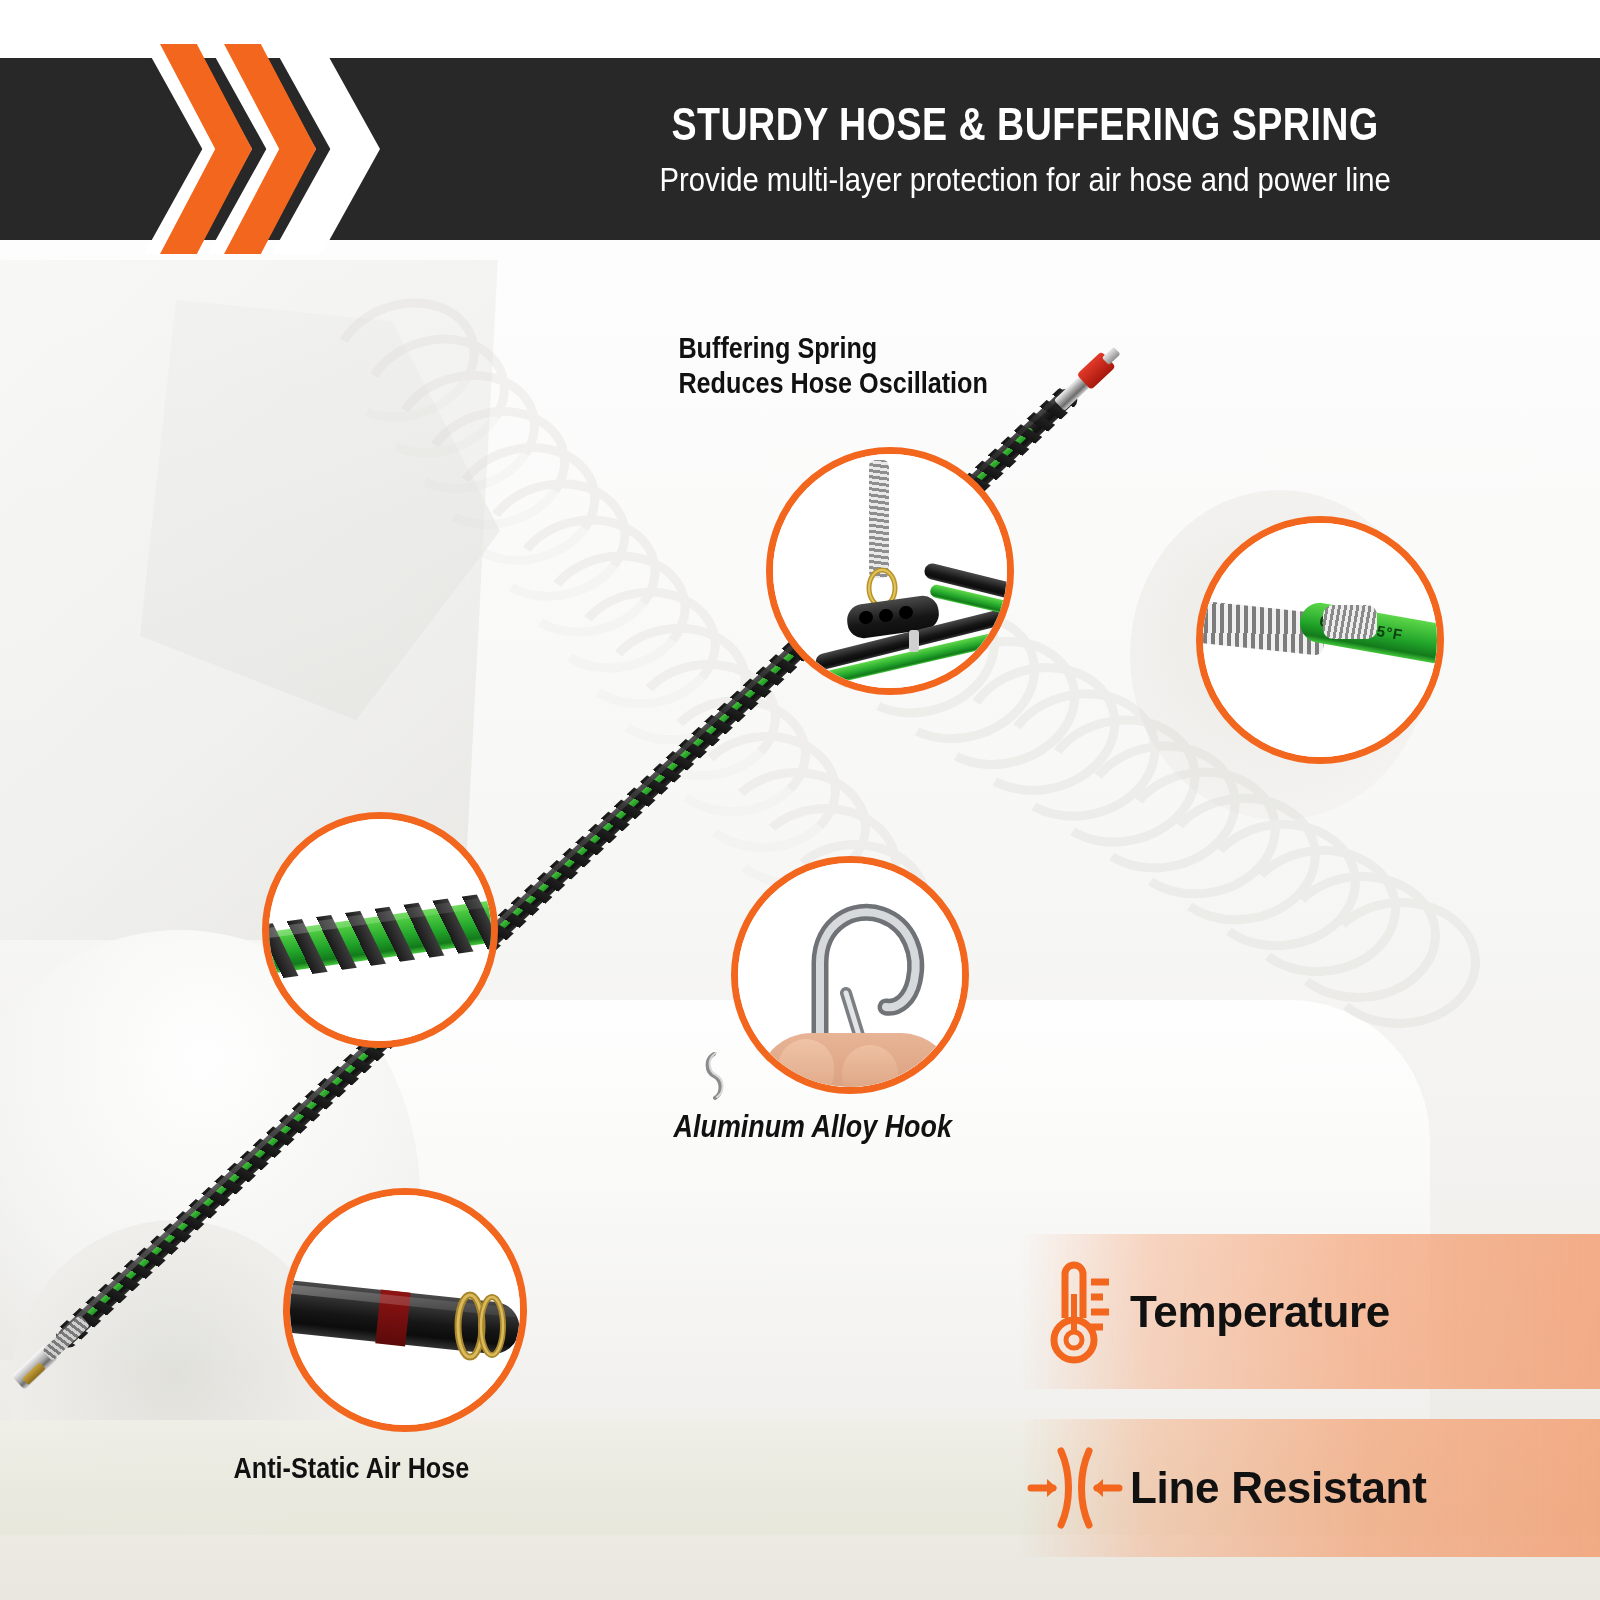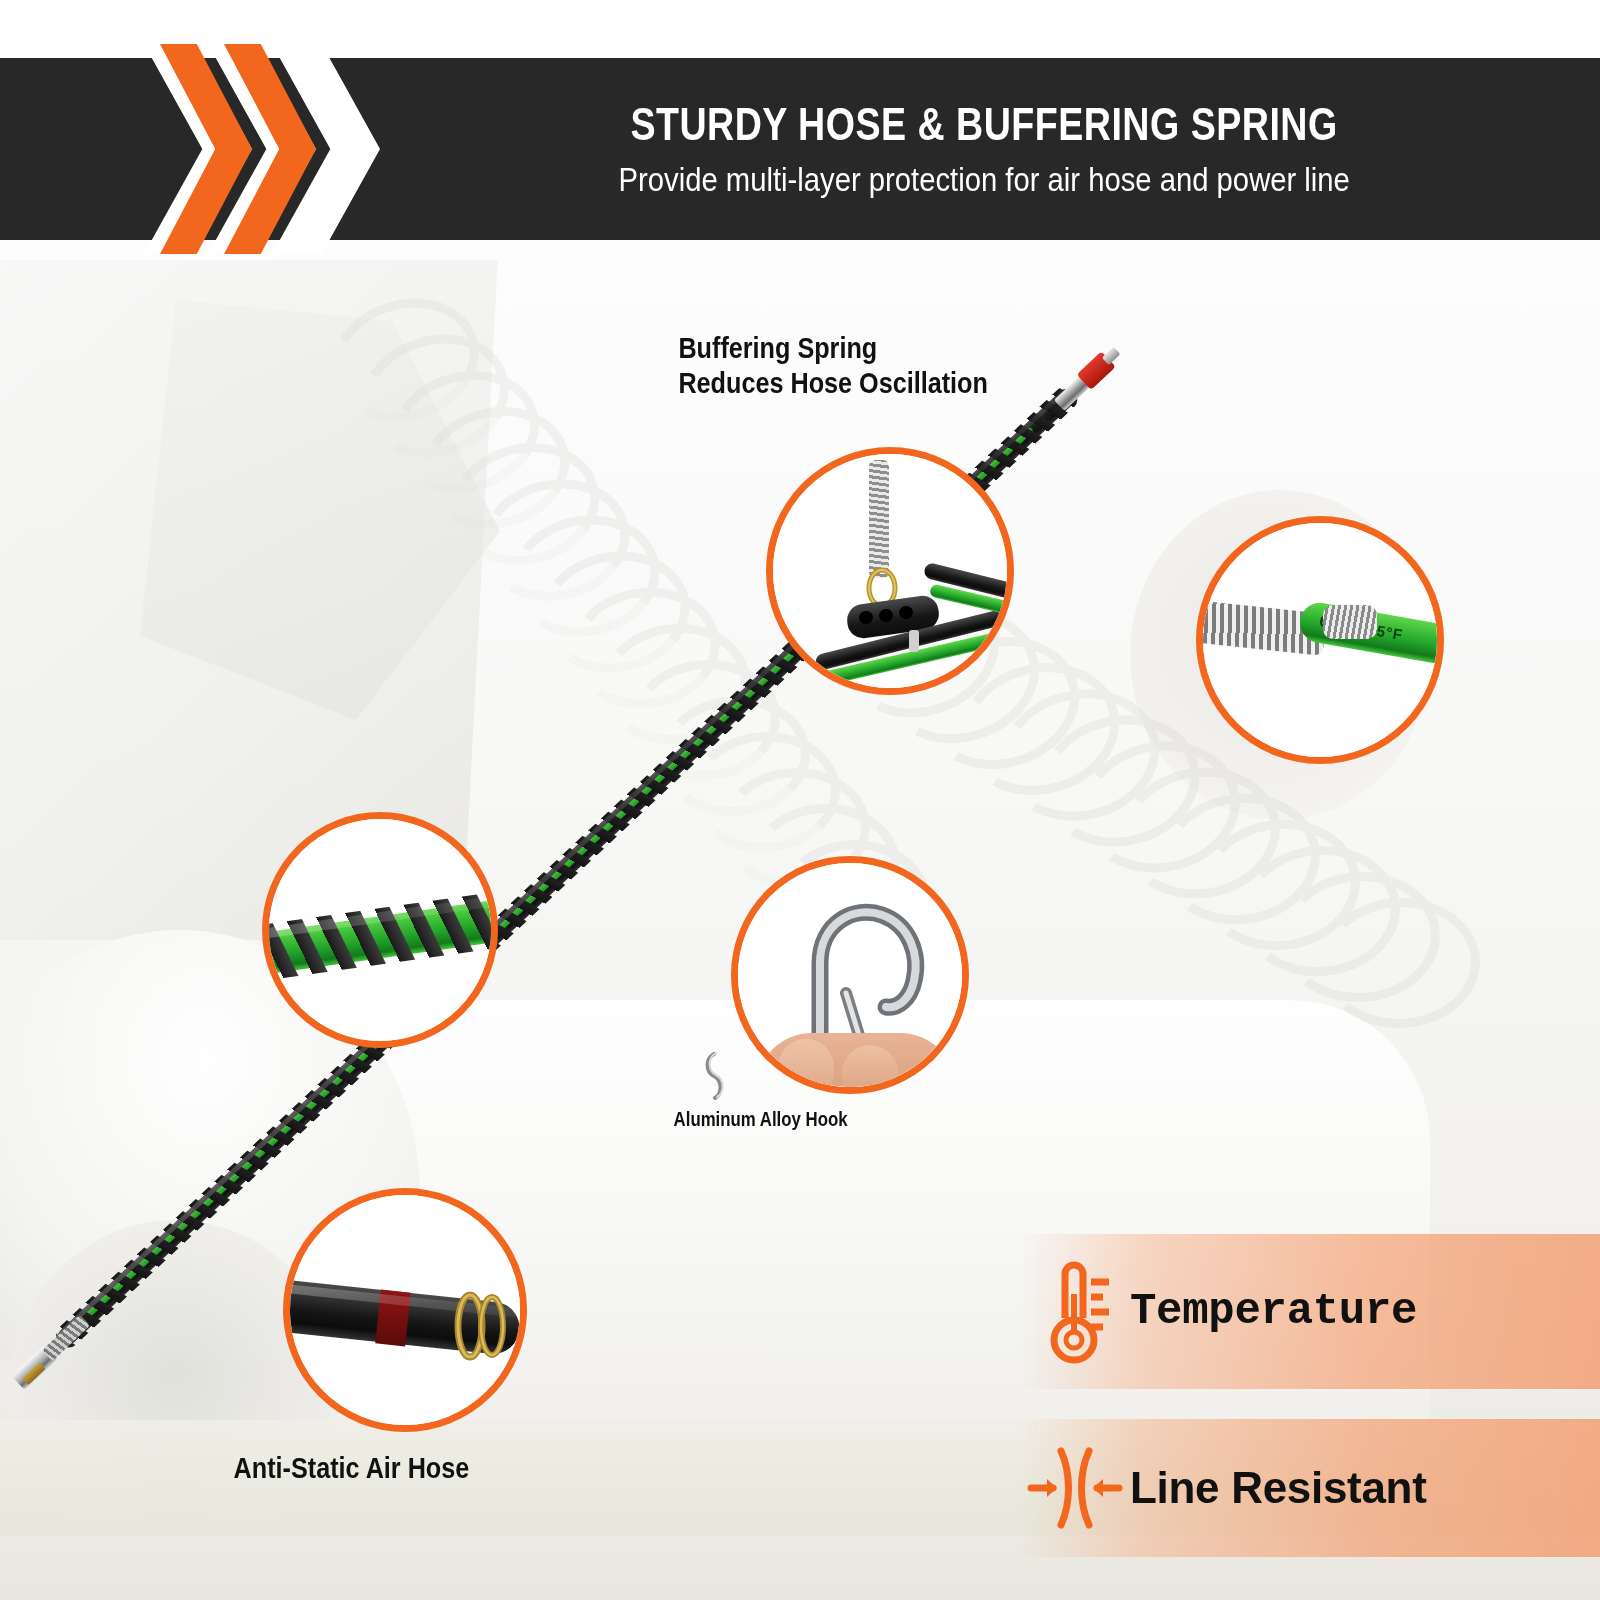--- a/index.html
+++ b/index.html
@@ -48,21 +48,21 @@
   
   .header { position: absolute; left: 0; top: 58px; width: 1600px; height: 182px;
      background: #282828; z-index: 40; }
   .chev-wrap { position: absolute; left: 150px; top: 0; width: 210px; height: 182px; overflow: visible; }
   .chev-white { position: absolute; top: -14px; height: 210px; width: 108px;
      background: #ffffff;
      clip-path: polygon(0% 0%, 46% 0%, 100% 50%, 46% 100%, 0% 100%, 54% 50%); }
   .chev-orange { position: absolute; top: -14px; height: 210px; width: 92px;
      background: #F2661E;
      clip-path: polygon(0% 0%, 40% 0%, 100% 50%, 40% 100%, 0% 100%, 60% 50%); }
-  .hdr-texts { position: absolute; left: 409px; top: 0; width: 1150px; height: 182px;
+  .hdr-texts { position: absolute; left: 450px; top: 0; width: 1150px; height: 182px;
      display: flex; flex-direction: column; align-items: center; justify-content: center; }
   .hdr-title { color: #fff; font-weight: 700; font-size: 47px; letter-spacing: .6px;
      transform: scaleX(.80); transform-origin: center; white-space: nowrap; line-height: 1.05; }
   .hdr-sub { color: #fff; font-weight: 400; font-size: 34px; margin-top: 12px;
      transform: scaleX(.86); transform-origin: center; white-space: nowrap; }
 
   
   .product { position: absolute; left: 0; top: 240px; width: 1600px; height: 1360px; z-index: 18; }
   .hose-line { position: absolute; left: 60px; top: 1090px; width: 1390px; height: 26px;
      transform-origin: 0 50%; transform: rotate(-43.2deg); }
@@ -291,21 +291,21 @@
       </svg>
 
       <div style="position:absolute;left:18px;top:170px;width:200px;height:80px;
                   background:linear-gradient(180deg,#e8b496,#d49a78);border-radius:56px 56px 20px 20px;"></div>
       <div style="position:absolute;left:40px;top:176px;width:56px;height:62px;
                   background:linear-gradient(180deg,#f0c3a6,#dca585);border-radius:28px;"></div>
       <div style="position:absolute;left:104px;top:182px;width:56px;height:58px;
                   background:linear-gradient(180deg,#eec0a2,#d89f7e);border-radius:28px;"></div>
     </div>
   </div>
-  <div class="clabel" style="left:640px; top:1108px; width:420px; font-size:20px;">
+  <div class="clabel" style="left:640px; top:1108px; width:420px; font-size:32px;font-style:italic;">
     <span>Aluminum Alloy Hook</span>
   </div>
 
   <div class="callout" style="left:283px; top:1188px; width:244px; height:244px;">
     <div class="shot" style="background:#fff;">
       <div class="tube-black" style="position:absolute;left:-30px;top:96px;width:260px;height:52px;
                   transform:rotate(6deg);"></div>
       <div style="position:absolute;left:88px;top:96px;width:30px;height:54px;
                   background:linear-gradient(180deg,#8f1414,#5c0a0a);transform:rotate(6deg);"></div>
       <div style="position:absolute;left:-30px;top:100px;width:260px;height:9px;transform:rotate(6deg);
@@ -316,21 +316,21 @@
         <ellipse cx="24" cy="39" rx="12" ry="31" fill="none" stroke="#d9bb5c" stroke-width="3"></ellipse>
         <ellipse cx="46" cy="39" rx="11" ry="29" fill="none" stroke="#a8852b" stroke-width="6"></ellipse>
         <ellipse cx="46" cy="39" rx="11" ry="29" fill="none" stroke="#d9bb5c" stroke-width="2.5"></ellipse>
       </svg>
     </div>
   </div>
   <div class="clabel" style="left:200px; top:1450px; width:420px; font-size:30px;">
     <span>Anti-Static Air Hose</span>
   </div>
 
-  <div class="badge" style="top:1234px; width:580px; height:155px;font-family:Liberation Mono, monospace;">
+  <div class="badge" style="top:1234px; width:580px; height:155px;">
     <div class="badge-icon">
       <svg width="72" height="112" viewBox="0 0 72 112">
         <path d="M26 62 L26 18 a9 9 0 0 1 18 0 L44 62" fill="none" stroke="#F2661E" stroke-width="7"></path>
         <circle cx="35" cy="84" r="20" fill="none" stroke="#F2661E" stroke-width="7"></circle>
         <circle cx="35" cy="84" r="8" fill="none" stroke="#F2661E" stroke-width="5"></circle>
         <line x1="35" y1="38" x2="35" y2="76" stroke="#F2661E" stroke-width="6"></line>
         <line x1="52" y1="26" x2="70" y2="26" stroke="#F2661E" stroke-width="7"></line>
         <line x1="52" y1="41" x2="64" y2="41" stroke="#F2661E" stroke-width="7"></line>
         <line x1="52" y1="56" x2="70" y2="56" stroke="#F2661E" stroke-width="7"></line>
         <line x1="52" y1="71" x2="64" y2="71" stroke="#F2661E" stroke-width="7"></line>

